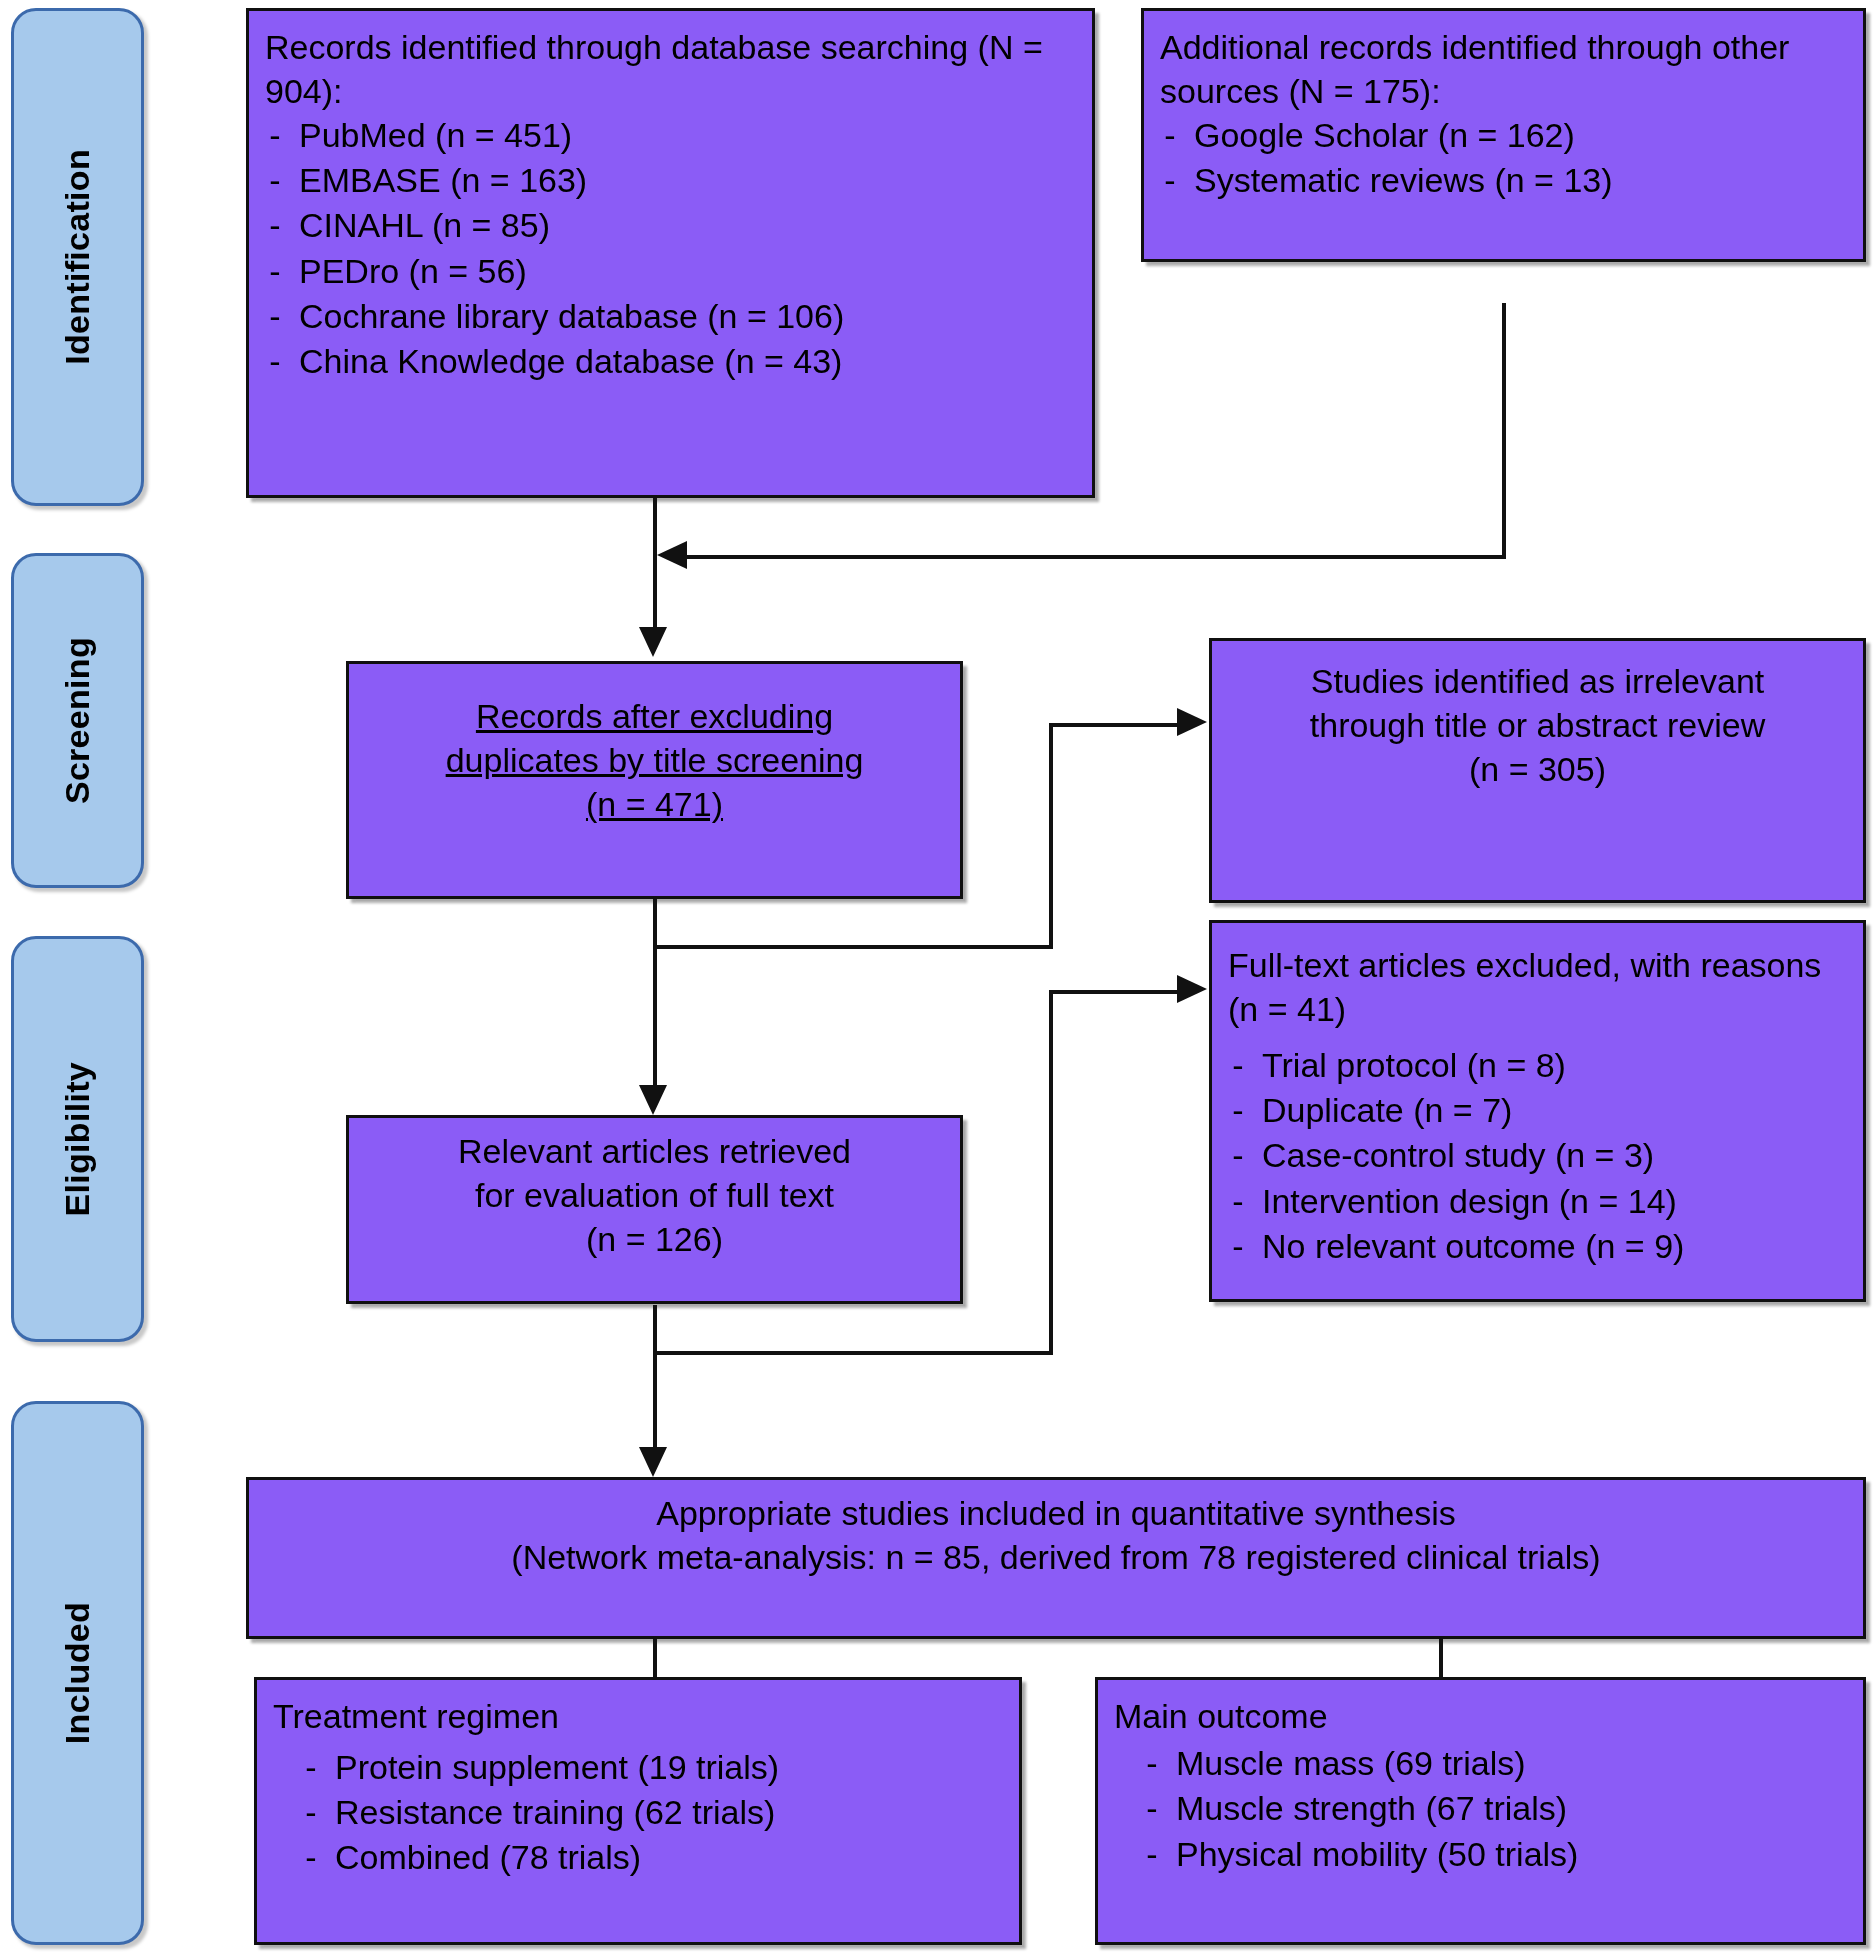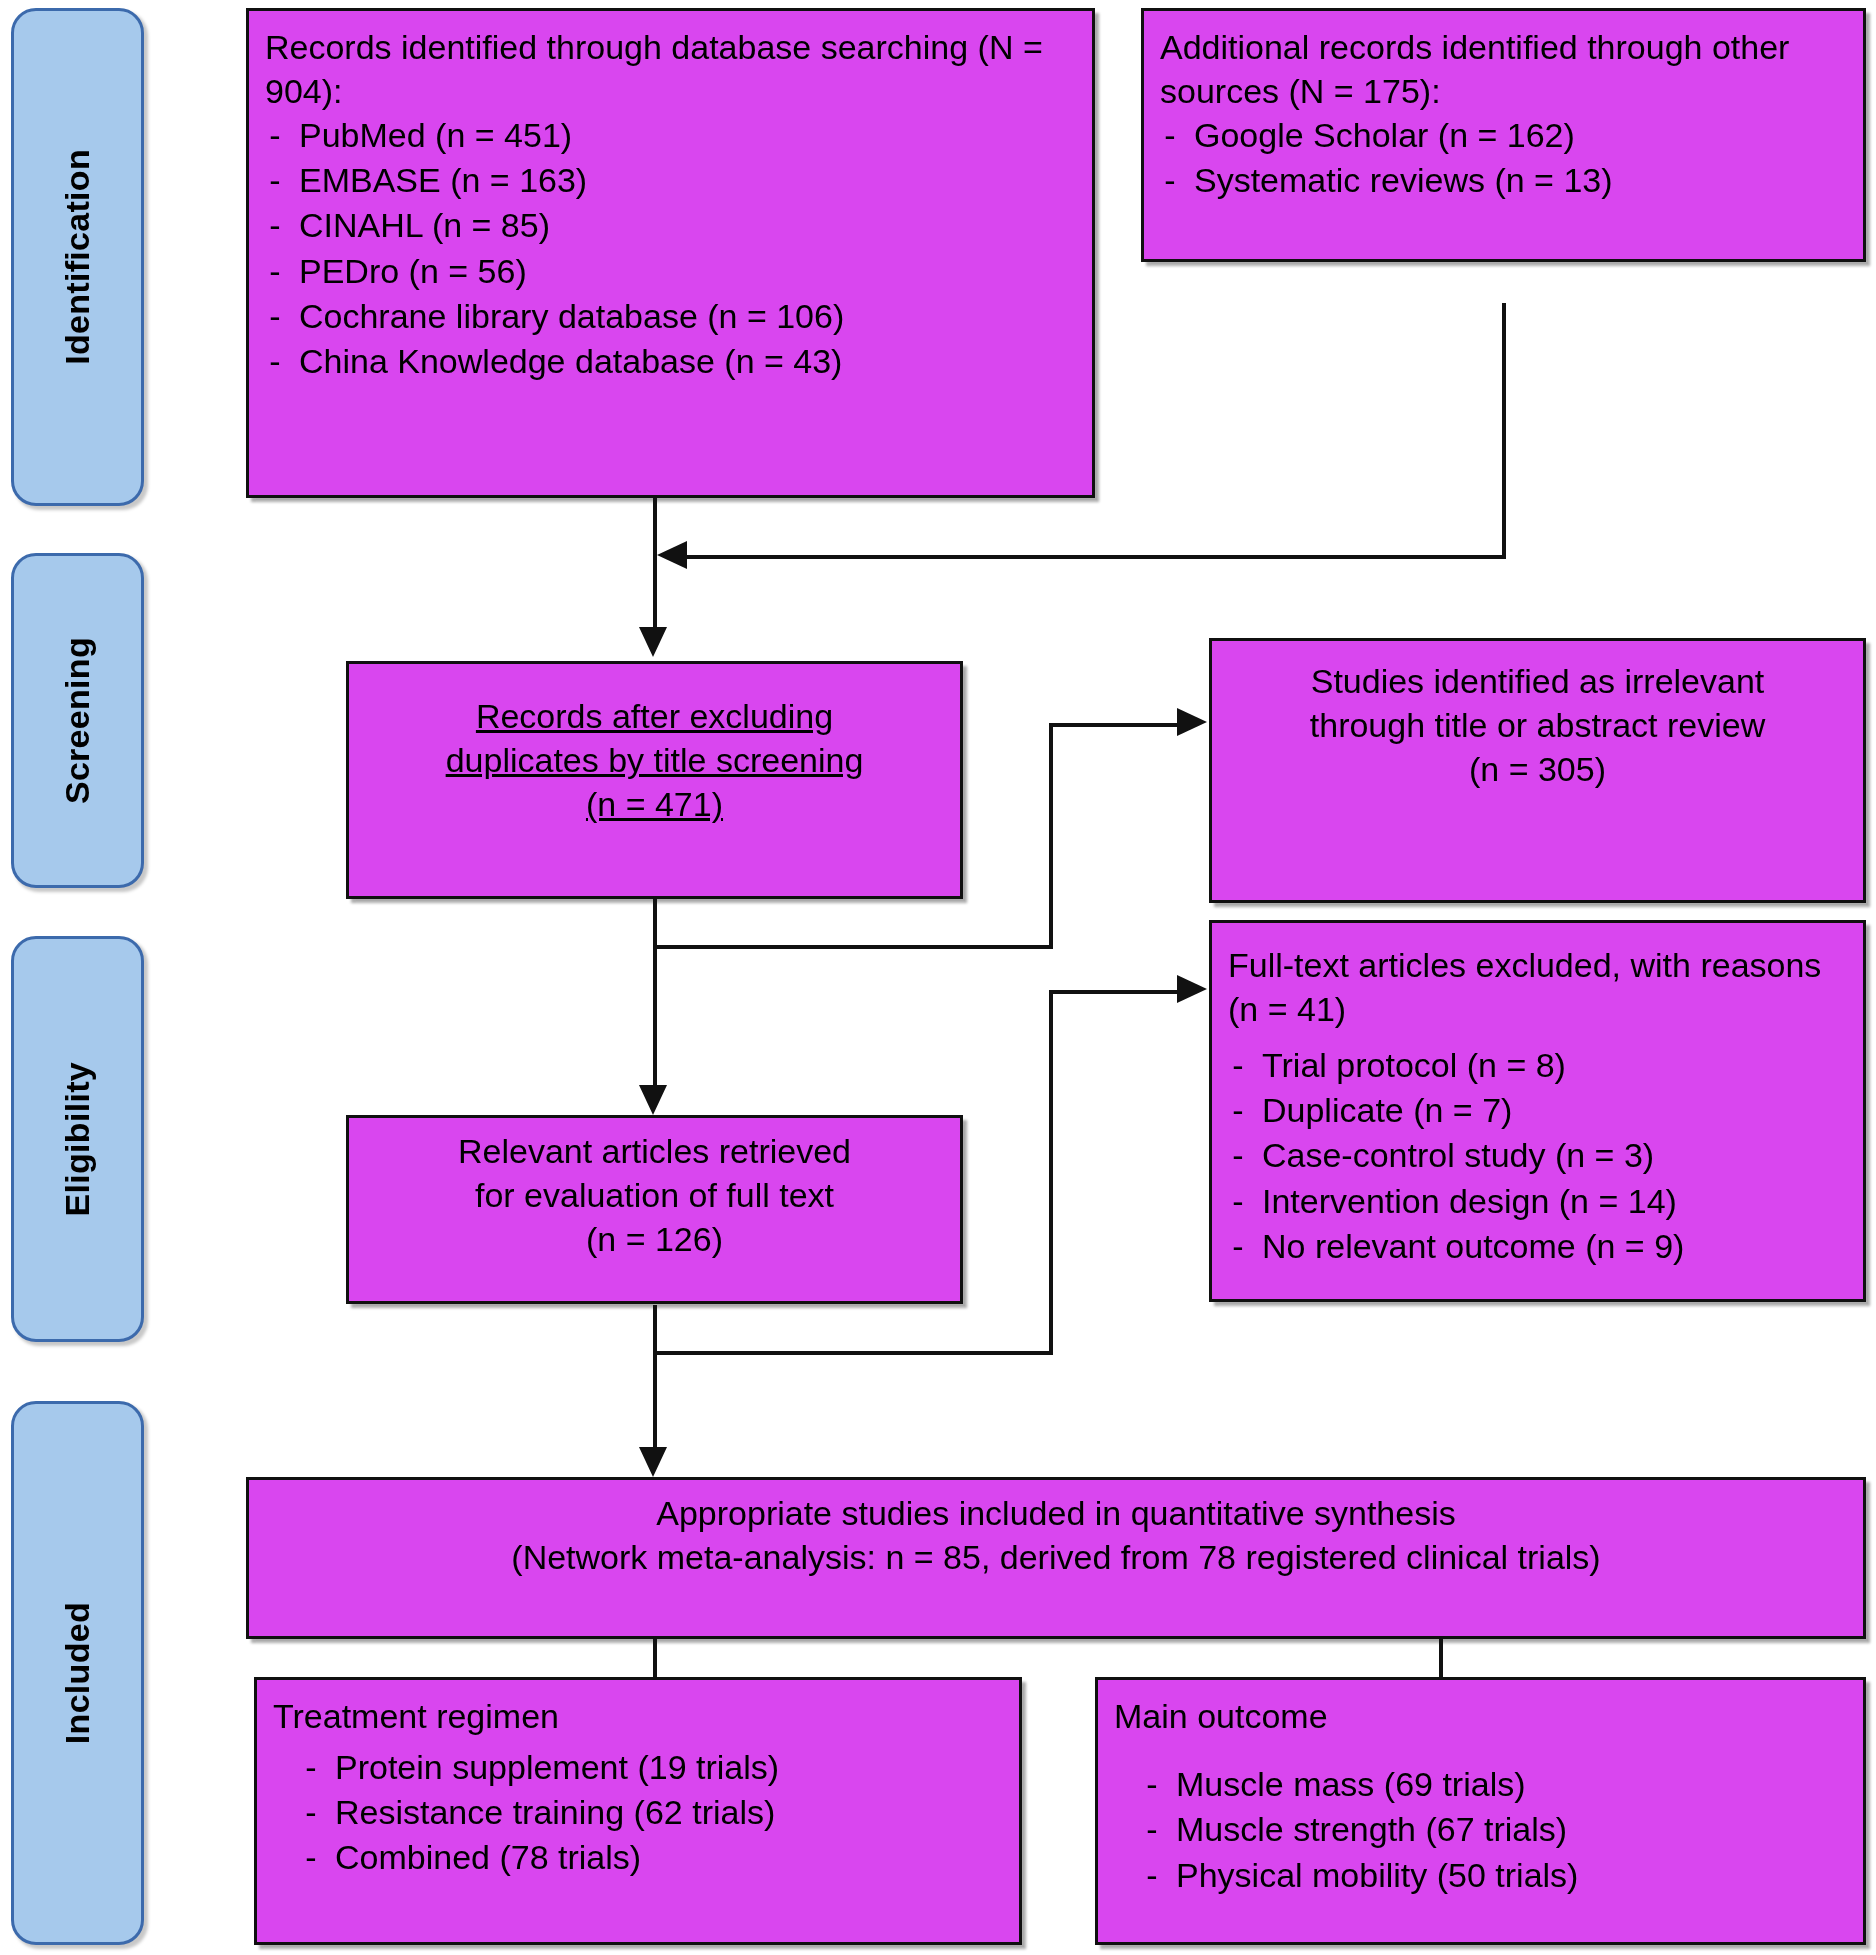--- a/index.html
+++ b/index.html
@@ -33,21 +33,21 @@
     font-weight:bold;
     font-size:34px;
     letter-spacing:0.3px;
     color:#000;
     white-space:nowrap;
   }
 
   
   .fbox{
     position:absolute;
-    background:#d946ef;
+    background:#8b5cf6;
     border:3.2px solid #101010;
     box-sizing:border-box;
     box-shadow:4.9px 4.9px 2.7px rgba(0,0,0,0.33);
   }
   .fbox .inner{
     padding:14px 16px;
     font-size:34px;
     line-height:1.30;
   }
   .fbox .inner.center{ text-align:center; }
@@ -228,21 +228,21 @@
         <li>Protein supplement (19 trials)</li>
         <li>Resistance training (62 trials)</li>
         <li>Combined (78 trials)</li>
       </ul>
     </div>
   </div>
 
   <div class="fbox" style="left:1095px;top:1677px;width:771px;height:268px;">
     <div class="inner" style="padding-top:14px;">
       <div class="lead">Main outcome</div>
-      <ul class="dashes indent" style="margin-top:24px;">
+      <ul class="dashes indent" style="margin-top:3px;">
         <li>Muscle mass (69 trials)</li>
         <li>Muscle strength (67 trials)</li>
         <li>Physical mobility (50 trials)</li>
       </ul>
     </div>
   </div>
 
 </div>
 
 

